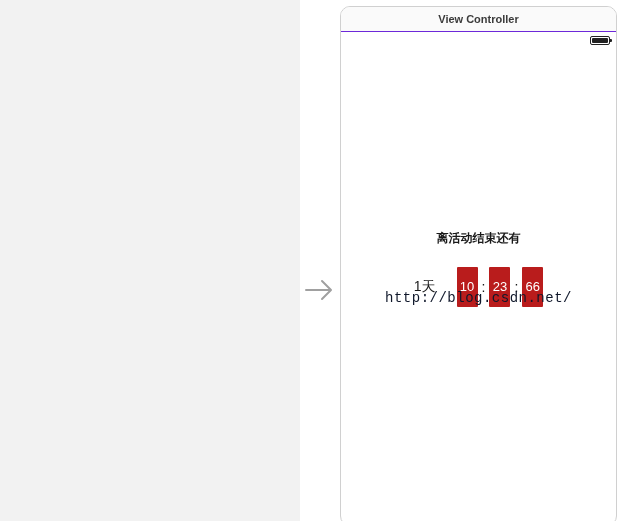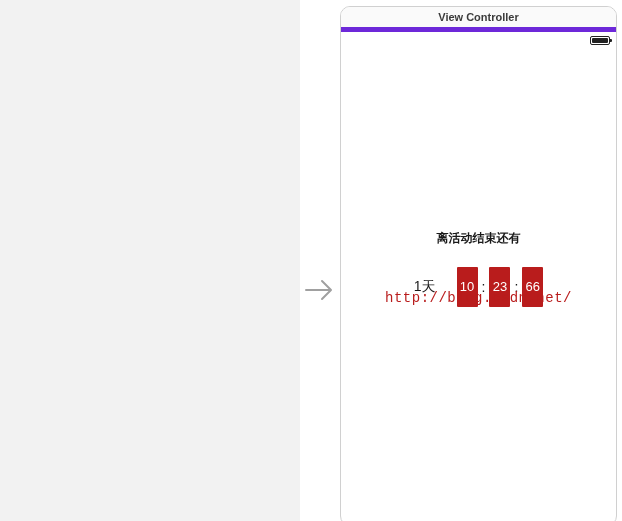--- a/index.html
+++ b/index.html
@@ -38,21 +38,21 @@
       height: 520px;
       background: #fff;
       border: 1px solid #d0d0d0;
       border-radius: 10px;
       overflow: hidden;
       display: flex;
       flex-direction: column;
     }
     .titlebar {
       height: 25px;
-      border-bottom: 5px solid #6d28d9;
+      border-bottom: 1px solid #6d28d9;
       display: flex;
       align-items: center;
       justify-content: center;
       font-size: 11px;
       font-weight: 700;
       color: #3b3b3b;
       background: #fafafa;
     }
     .status-bar {
       height: 16px;
@@ -136,21 +136,21 @@
       padding: 0 1px;
     }
     .watermark {
       position: absolute;
       top: 242px;
       left: 0;
       right: 0;
       text-align: center;
       font-family: "Courier New", monospace;
       font-size: 14px;
-      color: #b91c1c;
+      color: #0f172a;
       letter-spacing: 0.5px;
     }
   </style>
 </head>
 <body>
 
 <div class="left-panel"></div>
 
 <div class="arrow-container">
   <svg width="32" height="28" viewBox="0 0 32 28">

